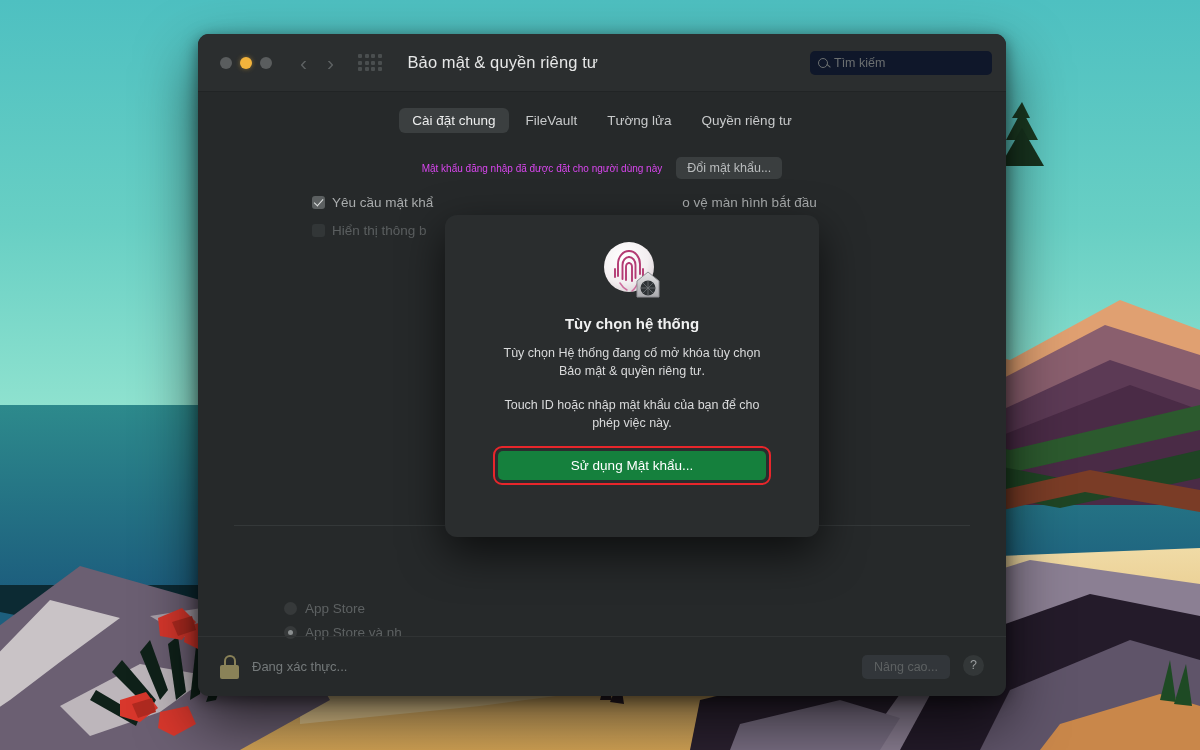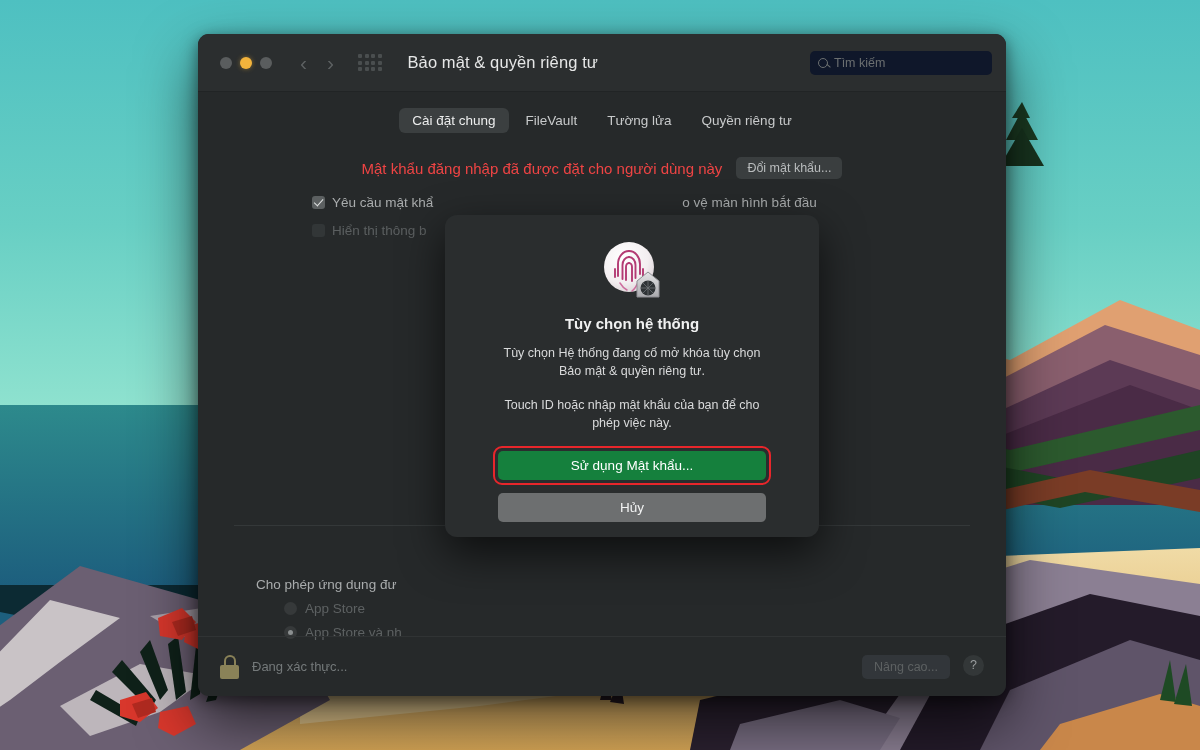--- a/index.html
+++ b/index.html
@@ -61,21 +61,21 @@
   }
   .tab { font-size:13.5px; color:#c8cacb; padding:5px 13px; border-radius:6px; white-space:nowrap; }
   .tab.active { background:#3b3f40; color:#eceded; }
 
   
   .content { position:relative; height:432px; padding:0 28px; }
 
   .row { display:flex; align-items:center; }
 
   .r-pwdset { margin-top:14px; justify-content:center; gap:14px; }
-  .r-pwdset .lbl { font-size:15px; color:#ef4444; }
+  .r-pwdset .lbl { font-size:10px; color:#d946ef; }
   .btn-grey {
     background:#3a3e3f; color:#b9bcbd; font-size:12.5px;
     padding:4px 11px; border-radius:5px; border:none; white-space:nowrap;
   }
 
   .r-check { margin-top:16px; padding-left:86px; gap:7px; }
   .r-check2 { margin-top:9px; padding-left:86px; gap:7px; }
   .cb {
     width:13px; height:13px; border-radius:3px; flex:none;
     display:inline-flex; align-items:center; justify-content:center;
@@ -304,23 +304,20 @@
     </div>
 
     <div class="row r-check2">
       <span class="cb off"></span>
       <span class="ck-txt dim">Hiển thị thông b</span>
       <button class="btn-grey" style="margin-left:248px;color:#5d6162;background:#323637;">khóa...</button>
     </div>
 
     <div class="divider"></div>
 
-    <div class="r-allow">
-      <span class="lbl">Cho phép ứng dụng đư</span>
-    </div>
 
     <div class="radios">
       <div class="rrow">
         <span class="radio"></span>
         <span class="rtxt">App Store</span>
       </div>
       <div class="rrow">
         <span class="radio sel"></span>
         <span class="rtxt">App Store và nh</span>
       </div>
@@ -385,14 +382,13 @@
 
   <div class="dlg-p">Tùy chọn Hệ thống đang cố mở khóa tùy chọn Bảo mật &amp; quyền riêng tư.</div>
 
   <div class="dlg-p dlg-p2">Touch ID hoặc nhập mật khẩu của bạn để cho phép việc này.</div>
 
   <div class="btn-wrap">
     <button class="btn-primary">Sử dụng Mật khẩu...</button>
     <span class="hl-ring"></span>
   </div>
 
-  <button class="btn-cancel">Hủy</button>
 </div>
 
 </body></html>

